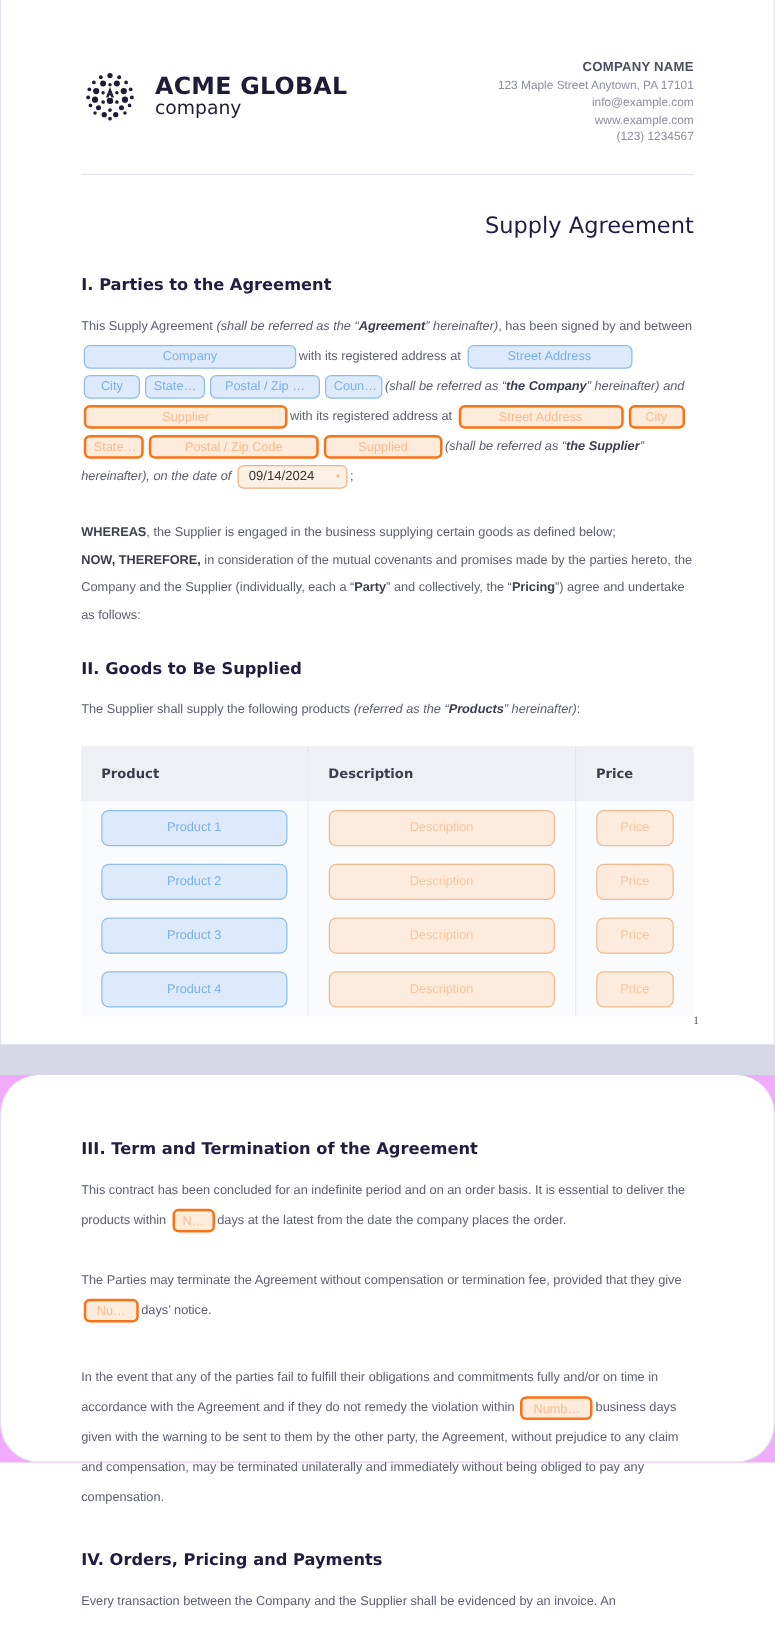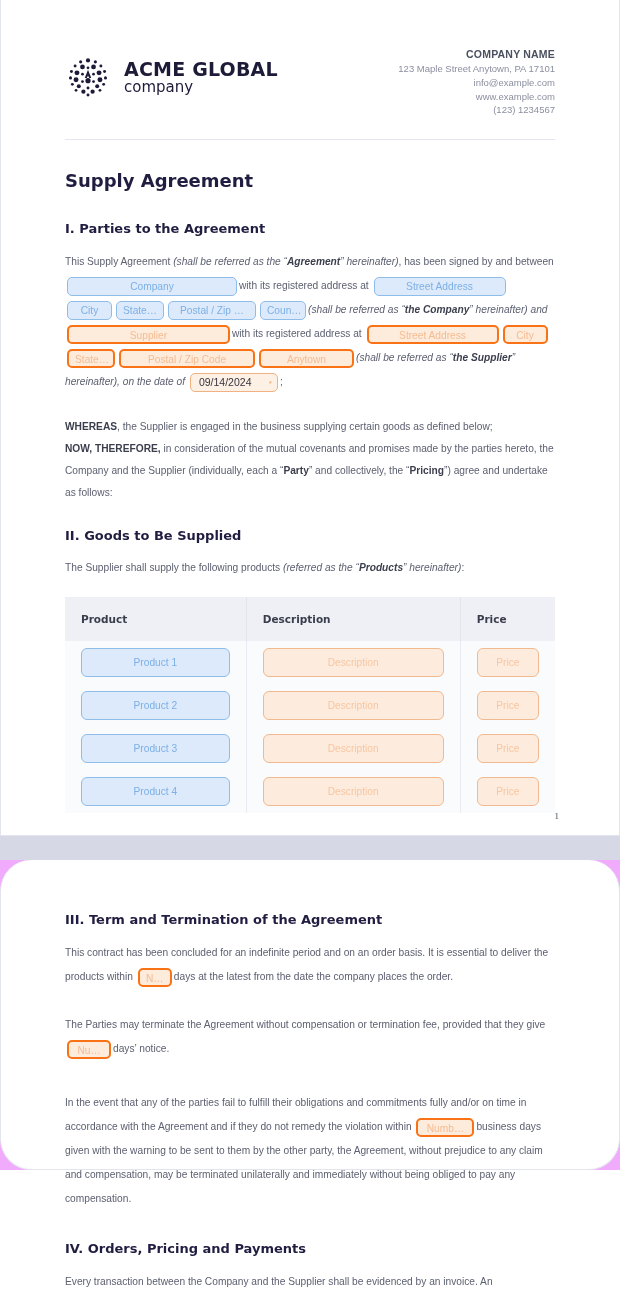--- a/index.html
+++ b/index.html
@@ -80,23 +80,23 @@
     margin-bottom: 2px;
   }
   .contact-line {
     font-size: 9.5px;
     color: #8b8f9e;
     line-height: 1.45;
   }
 
   
   .doc-title {
-    text-align: left;
+    text-align: right;
     font-size: 18px;
-    font-weight: 700;
+    font-weight: 400;
     color: #201d41;
     margin: 30px 0 30px;
     font-family: "DejaVu Sans", sans-serif;
   }
   h2.section {
     font-size: 13px;
     font-weight: 700;
     color: #201d41;
     margin: 0 0 14px;
     font-family: "DejaVu Sans", sans-serif;
@@ -270,21 +270,21 @@
     </div>
 
     <div class="doc-title">Supply Agreement</div>
 
     <h2 class="section">I. Parties to the Agreement</h2>
 
     <p class="para flow"><span>This Supply Agreement </span><em><span>(shall be referred as the “</span><b>Agreement</b><span>” hereinafter)</span></em><span>, has been signed by and between</span>
       <span class="fld blue w-company">Company</span><span>with its registered address at</span>
       <span class="fld blue w-street">Street Address</span><span class="fld blue w-city">City</span><span class="fld blue w-state">State…</span><span class="fld blue w-zip-s">Postal / Zip …</span><span class="fld blue w-country-s">Coun…</span><em><span>(shall be referred as “</span><b>the Company</b><span>” hereinafter) and</span></em>
       <span class="fld orange w-supplier">Supplier</span><span>with its registered address at</span>
-      <span class="fld orange w-street">Street Address</span><span class="fld orange w-city">City</span><span class="fld orange w-state">State…</span><span class="fld orange w-zip-l">Postal / Zip Code</span><span class="fld orange w-country-l">Anytown</span><em><span>(shall be referred as “</span><b>the Supplier</b><span>” hereinafter), on the date of</span></em>
+      <span class="fld orange w-street">Street Address</span><span class="fld orange w-city">City</span><span class="fld orange w-state">State…</span><span class="fld orange w-zip-l">Postal / Zip Code</span><span class="fld orange w-country-l">Supplied</span><em><span>(shall be referred as “</span><b>the Supplier</b><span>” hereinafter), on the date of</span></em>
       <span class="fld date w-date"><span>09/14/2024</span><span class="req">*</span></span><span>;</span></p>
 
     <p class="para" style="margin-top:22px;margin-bottom:0"><b>WHEREAS</b><span>, the Supplier is engaged in the business supplying certain goods as defined below;</span></p>
 
 
     <p class="para" style="margin:0 0 6px"><b>NOW, THEREFORE,</b><span> in consideration of the mutual covenants and promises made by the parties hereto, the Company and the Supplier (individually, each a “</span><b>Party</b><span>” and collectively, the “</span><b>Pricing</b><span>”) agree and undertake as follows:</span></p>
 
     <h2 class="section" style="margin-top:24px">II. Goods to Be Supplied</h2>
 
     <p class="para" style="margin-bottom:0"><span>The Supplier shall supply the following products </span><em><span>(referred as the “</span><b>Products</b><span>” hereinafter)</span></em><span>:</span></p>

